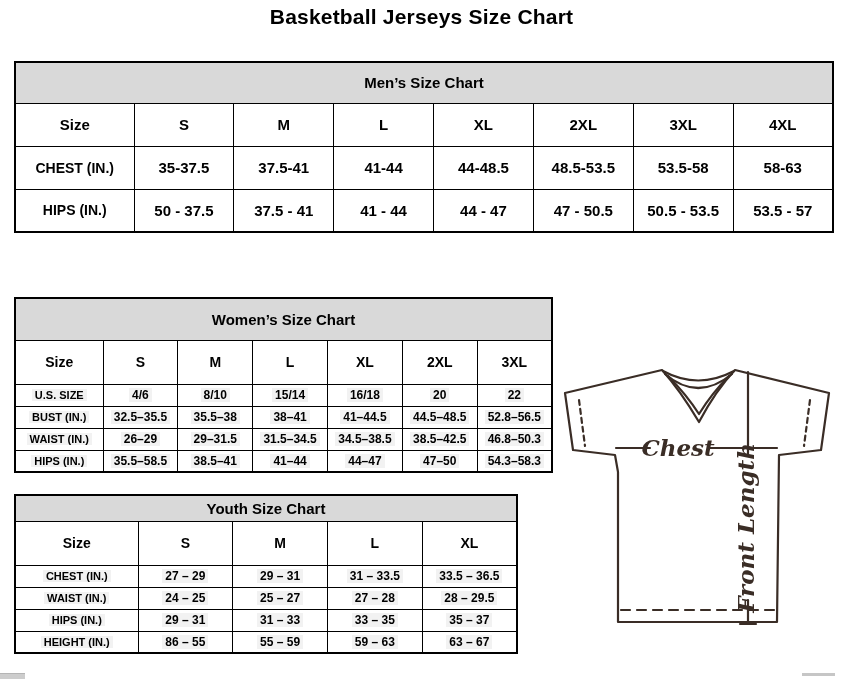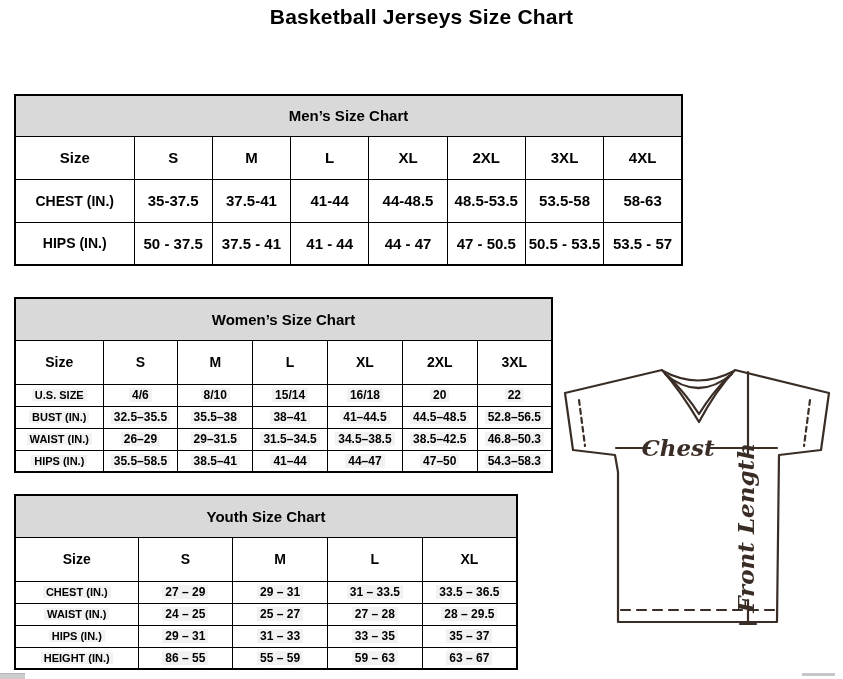--- a/index.html
+++ b/index.html
@@ -17,36 +17,36 @@
     position:absolute; border-collapse:collapse; table-layout:fixed;
     background:#fff; border:2px solid #000;
   }
   table.size-table th, table.size-table td {
     border:1px solid #000; text-align:center; vertical-align:middle;
     font-weight:bold; padding:0; overflow:hidden; white-space:nowrap;
   }
   .band { background:#d9d9d9; font-size:15px; }
 
   
-  #men-table { left:14px; top:61px; width:669px;margin-top:33px; }
+  #men-table { left:14px; top:61px; width:820px; }
   #men-table .band-row   { height:41px; }
   #men-table .size-row   { height:43px; font-size:15px; }
   #men-table .data-row   { height:43px; font-size:15px; }
   #men-table .data-row td:first-child { font-size:14px; }
 
   
   #women-table { left:14px; top:297px; width:539px; }
   #women-table .band-row { height:42px;margin-left:24px; }
   #women-table .size-row { height:44px; font-size:14px; }
   #women-table .data-row { height:22px; font-size:12px;margin-left:28px; }
   #women-table .data-row td:first-child { font-size:11px; }
 
   
   #youth-table { left:14px; top:494px; width:504px; }
-  #youth-table .band-row { height:42px; }
+  #youth-table .band-row { height:26px; }
   #youth-table .size-row { height:44px; font-size:14px; }
   #youth-table .data-row { height:22px; font-size:12px; }
   #youth-table .data-row td:first-child { font-size:11px; }
 
   .hl { background:#f2f2f2; padding:0 3px; }
 
   #jersey-diagram { position:absolute; left:558px; top:362px; width:285px; height:270px; }
   #jersey-diagram text {
     font-family:"DejaVu Serif", serif; font-style:italic; font-weight:bold;
   }

